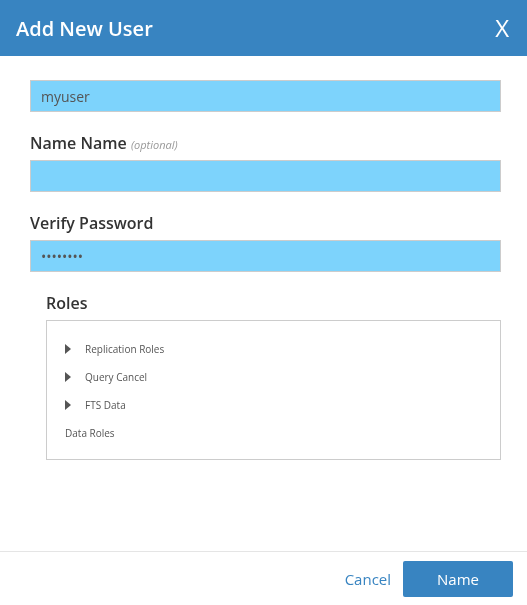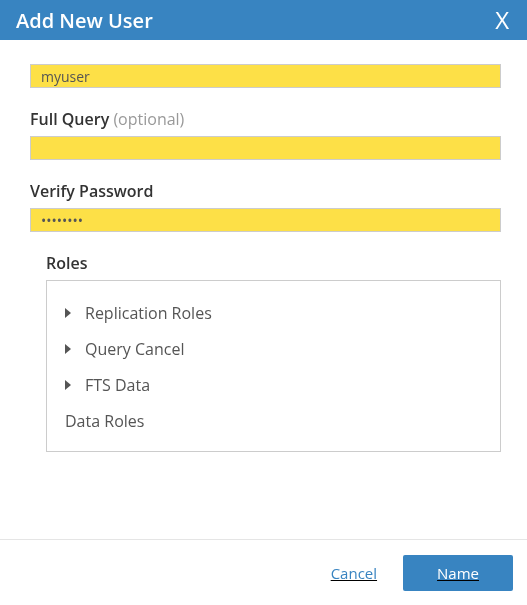--- a/index.html
+++ b/index.html
@@ -13,21 +13,21 @@
   .modal {
     width: 527px;
     height: 605px;
     display: flex;
     flex-direction: column;
     position: relative;
   }
   .header {
     background: #3884c1;
     color: #fff;
-    height: 40px;
+    height: 56px;
     display: flex;
     align-items: center;
     justify-content: space-between;
     padding: 0 16px;
   }
   .header-title {
     font-size: 20px;
     font-weight: 600;
   }
   .close-x {
@@ -64,64 +64,64 @@
     margin-bottom: 20px;
   }
   .form-label {
     font-size: 16px;
     font-weight: 600;
     color: #333;
     display: block;
     margin-bottom: 6px;
   }
   .optional {
-    font-size: 16px;
+    font-size: 11px;
     font-weight: 400;
     color: #999;
+    font-style: italic;
   }
   .text-input {
     width: 100%;
-    height: 24px;
+    height: 32px;
     border: 1px solid #ccc;
     padding: 6px 10px;
     font-size: 14px;
     color: #555;
     font-family: inherit;
-    background: #fde047;
+    background: #7dd3fc;
   }
   .roles-box {
     border: 1px solid #ccc;
     padding: 14px 18px 12px 18px;
   }
   .role-row {
     display: flex;
     align-items: center;
-    font-size: 16px;
+    font-size: 10px;
     color: #555;
     padding: 7px 0;
     cursor: pointer;
   }
   .caret {
     display: inline-block;
     width: 0; height: 0;
     border-top: 5px solid transparent;
     border-bottom: 5px solid transparent;
     border-left: 6px solid #555;
     margin-right: 14px;
     flex: 0 0 auto;
   }
   .footer {
     border-top: 1px solid #e5e5e5;
-    height: 66px;
+    height: 54px;
     display: flex;
     align-items: center;
     justify-content: flex-end;
     padding: 0 14px;
-    gap: 18px;
-    text-decoration: underline;
+    gap: 4px;
   }
   .btn-cancel {
     background: none;
     border: none;
     color: #3884c1;
     font-size: 15px;
     cursor: pointer;
     padding: 8px 8px;
     font-family: inherit;
   }
@@ -148,21 +148,21 @@
 
   <div class="body-wrap">
     <div class="body-scroll">
 
       <div class="form-group">
         <input type="text" class="text-input" value="myuser" style="">
       </div>
 
       <div class="form-group">
         <label class="form-label">
-          <span>Full Query</span>
+          <span>Name Name</span>
           <span class="optional">(optional)</span>
         </label>
         <input type="text" class="text-input" value="" style="">
       </div>
 
 
       <div class="form-group">
         <label class="form-label">Verify Password</label>
         <input type="password" class="text-input" value="••••••••" style="">
       </div>

